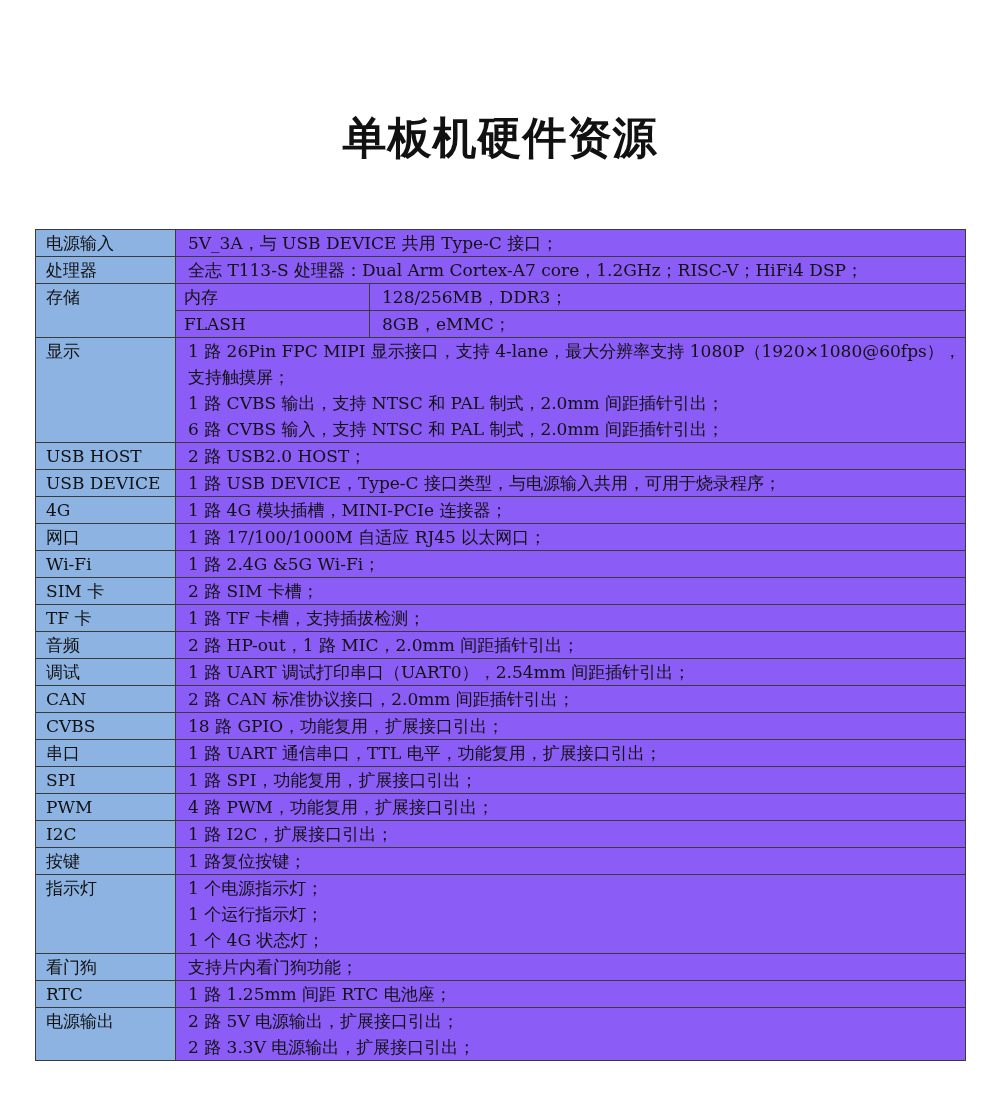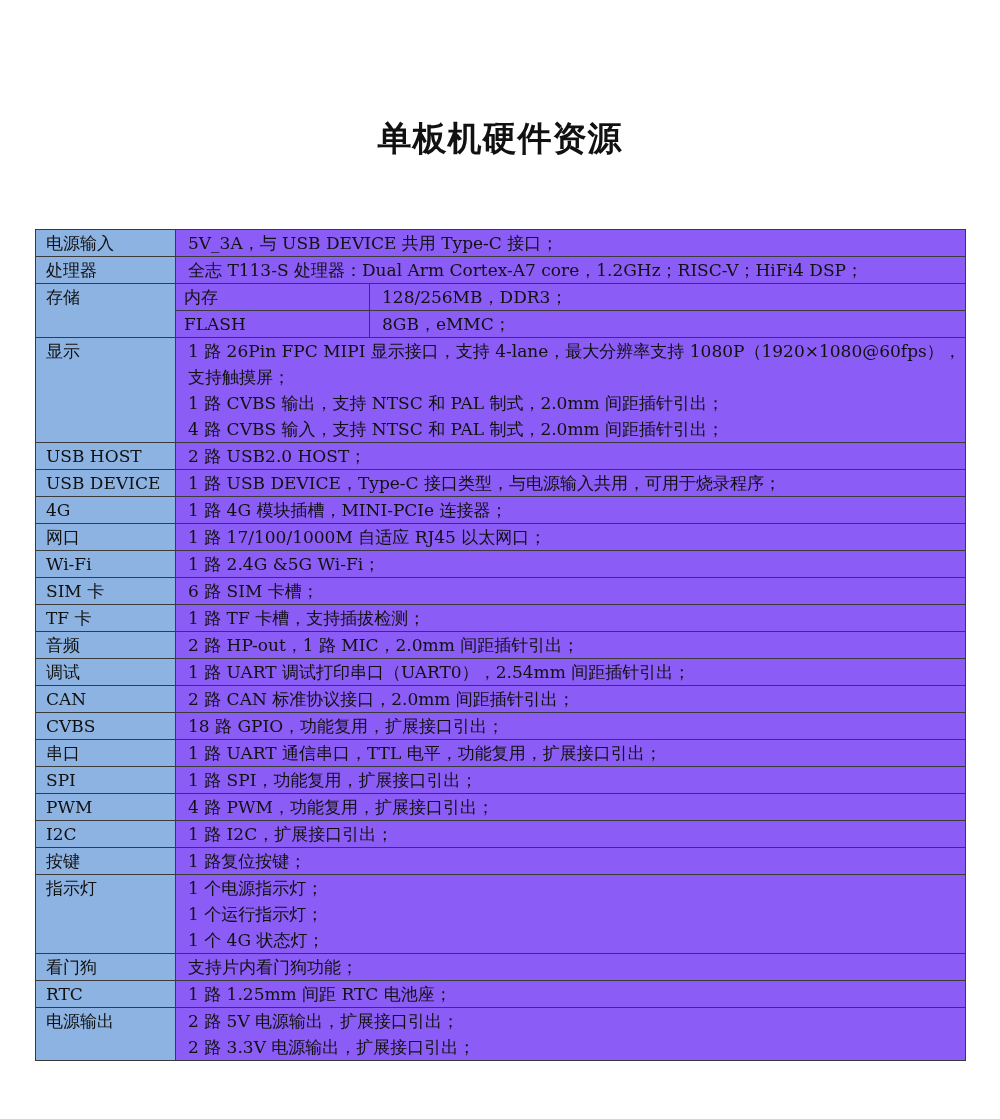--- a/index.html
+++ b/index.html
@@ -16,21 +16,21 @@
       color: #111111;
     }
     .page-title {
       position: absolute;
       top: 108px;
       left: 0;
       width: 1000px;
       text-align: center;
       font-family: "DejaVu Sans", "Liberation Sans", sans-serif;
       font-weight: bold;
-      font-size: 34px;
+      font-size: 44px;
       letter-spacing: 1px;
       line-height: 60px;
       color: #111111;
     }
     table.spec {
       position: absolute;
       top: 229px;
       left: 35px;
       width: 931px;
       border-collapse: collapse;
@@ -99,21 +99,21 @@
       <td class="value sublabel">FLASH</td>
       <td class="value">8GB，eMMC；</td>
     </tr>
 
     <tr>
       <td class="label">显示</td>
       <td class="value" colspan="2">
         <span class="line">1 路 26Pin FPC MIPI 显示接口，支持 4-lane，最大分辨率支持 1080P（1920×1080@60fps），</span>
         <span class="line">支持触摸屏；</span>
         <span class="line">1 路 CVBS 输出，支持 NTSC 和 PAL 制式，2.0mm 间距插针引出；</span>
-        <span class="line">4 路 CVBS 输入，支持 NTSC 和 PAL 制式，2.0mm 间距插针引出；</span>
+        <span class="line">6 路 CVBS 输入，支持 NTSC 和 PAL 制式，2.0mm 间距插针引出；</span>
       </td>
     </tr>
 
     <tr class="single">
       <td class="label">USB HOST</td>
       <td class="value" colspan="2">
         <span class="line">2 路 USB2.0 HOST；</span>
       </td>
     </tr>
 
@@ -141,21 +141,21 @@
     <tr class="single">
       <td class="label">Wi-Fi</td>
       <td class="value" colspan="2">
         <span class="line">1 路 2.4G &amp;5G Wi-Fi；</span>
       </td>
     </tr>
 
     <tr class="single">
       <td class="label">SIM 卡</td>
       <td class="value" colspan="2">
-        <span class="line">6 路 SIM 卡槽；</span>
+        <span class="line">2 路 SIM 卡槽；</span>
       </td>
     </tr>
 
     <tr class="single">
       <td class="label">TF 卡</td>
       <td class="value" colspan="2">
         <span class="line">1 路 TF 卡槽，支持插拔检测；</span>
       </td>
     </tr>
 

